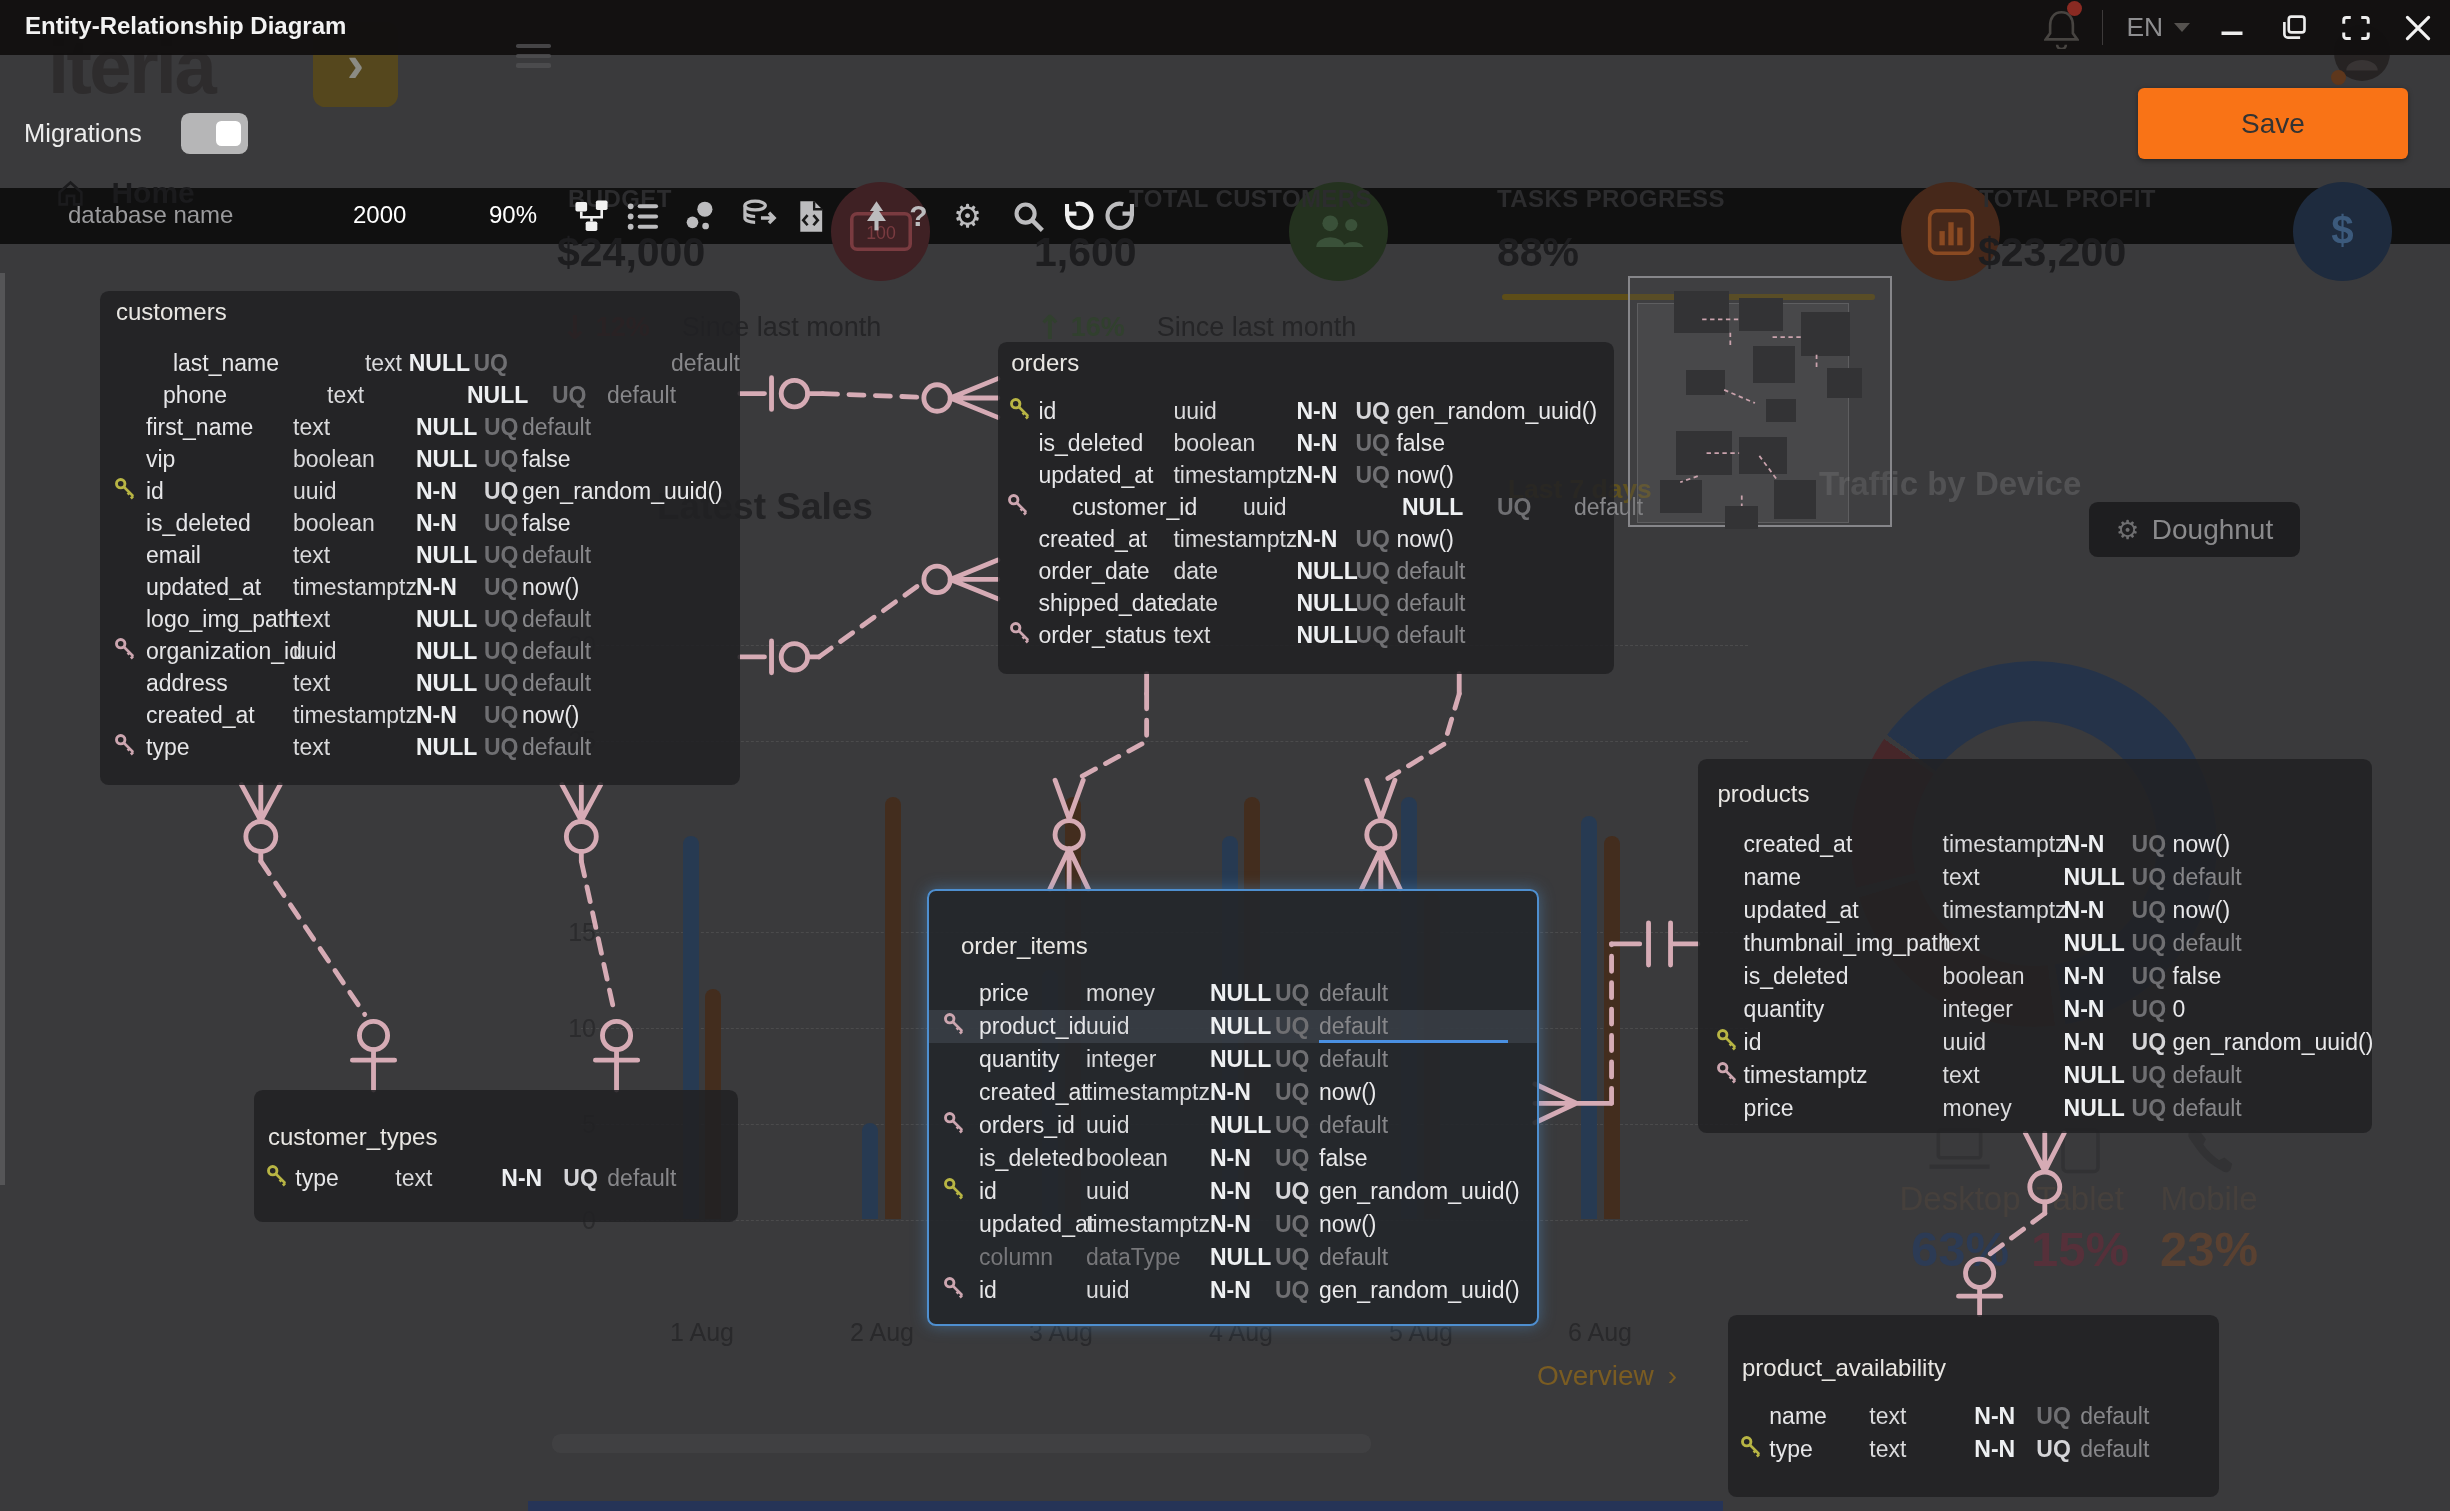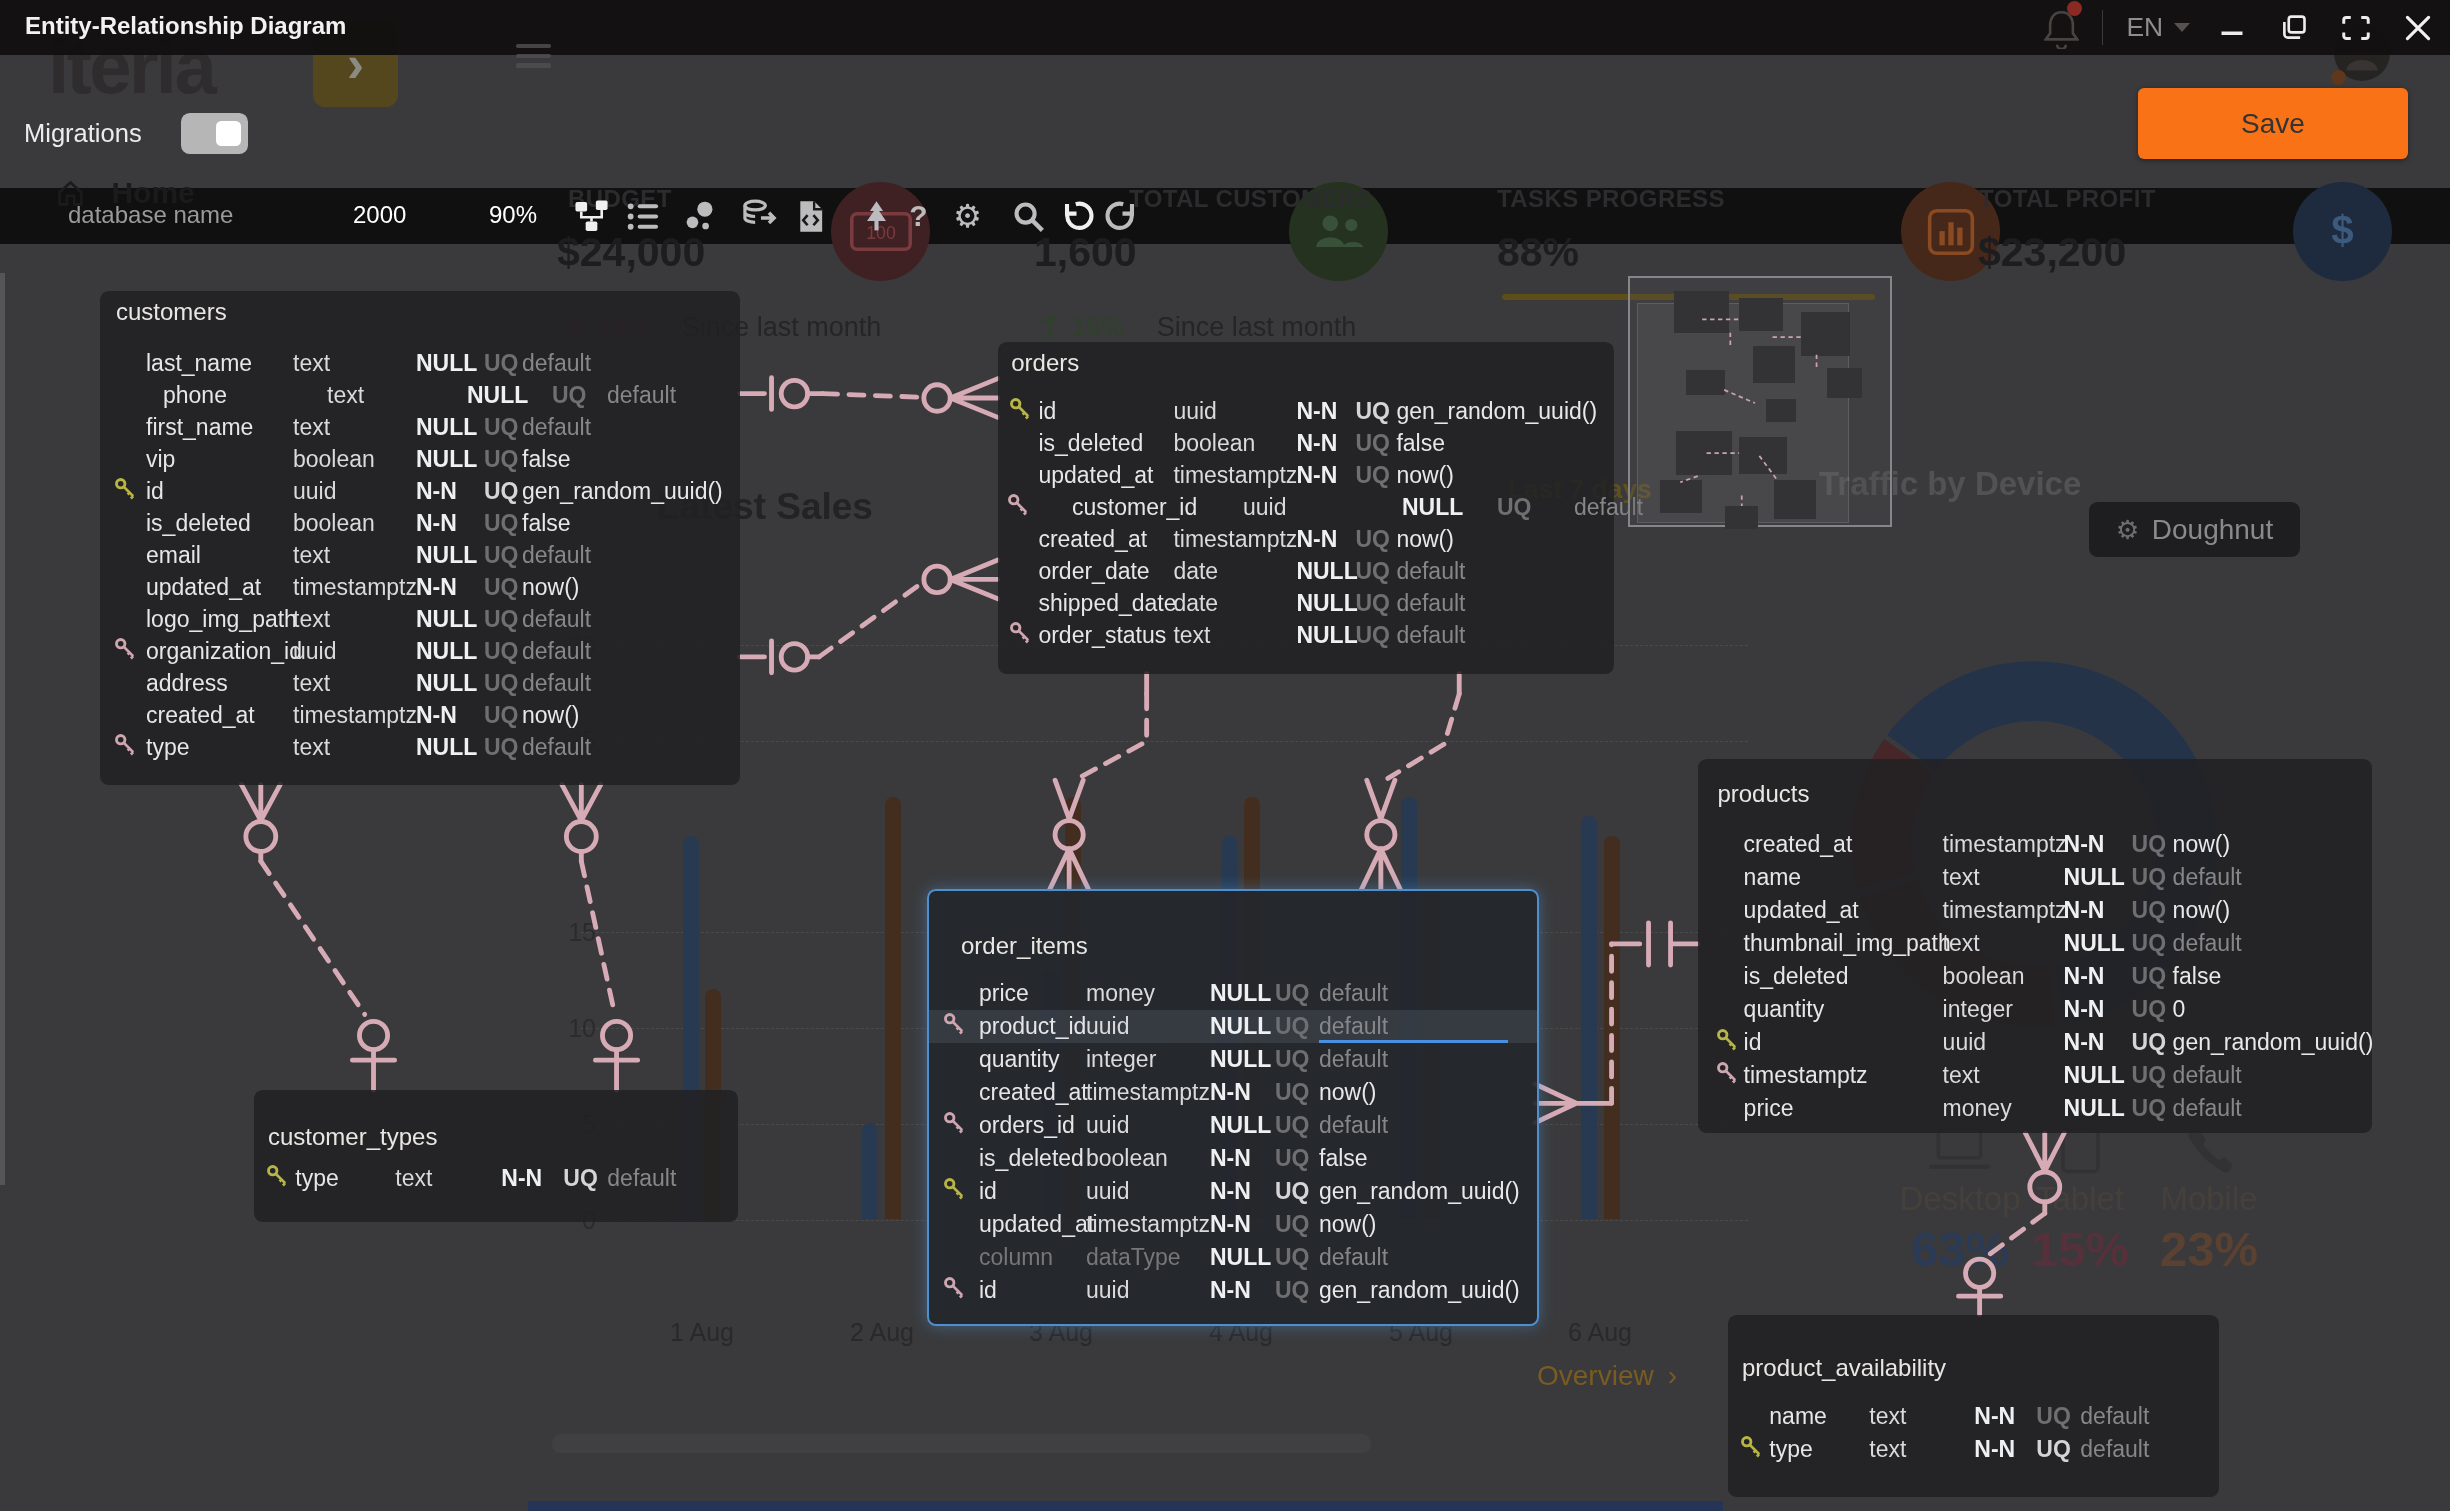--- a/index.html
+++ b/index.html
@@ -271,21 +271,21 @@
         <path d="M638 891L660 932 M660 891V932 M682 891L660 932 M660 967V978 M700 1192V1238 M676 1204H724" stroke="#d6abb5" stroke-width="5.5" fill="none" stroke-linecap="round"></path>
         <path d="M660 978L698 1152" stroke="#d6abb5" stroke-width="5.5" fill="none" stroke-linecap="round" stroke-dasharray="17 13"></path>
         <circle cx="660" cy="950" r="17" stroke="#d6abb5" stroke-width="5.5" fill="none"></circle>
         <circle cx="700" cy="1176" r="16" stroke="#d6abb5" stroke-width="5.5" fill="none"></circle>
       </g>
     </svg>
   <div id="tables-layer">
       <div class="panel" style="left: 100px; top: 291px; width: 640px; height: 494px;">
         <div class="panel-title nw" style="top: 7px; padding-left: 16px;">customers</div>
         <div style="position: absolute; left: 0px; right: 0px; top: 56px;">
-          <div class="frow" style="grid-template-columns: 32px 147px 123px 68px 38px 1fr; height: 32px; padding-left: 14px;">
+          <div class="frow" style="grid-template-columns: 32px 147px 123px 68px 38px 1fr; height: 32px;  text-align: right;">
             <span class="cell"></span>
             <span class="cell fname">last_name</span>
             <span class="cell ftype">text</span>
             <span class="cell fnull">NULL</span>
             <span class="cell fuq">UQ</span>
             <span class="cell fdef">default</span>
           </div>
           <div class="frow" style="grid-template-columns: 32px 147px 123px 68px 38px 1fr; height: 32px; padding-left: 14px; gap: 17px;">
             <span class="cell"></span>
             <span class="cell fname">phone</span>

